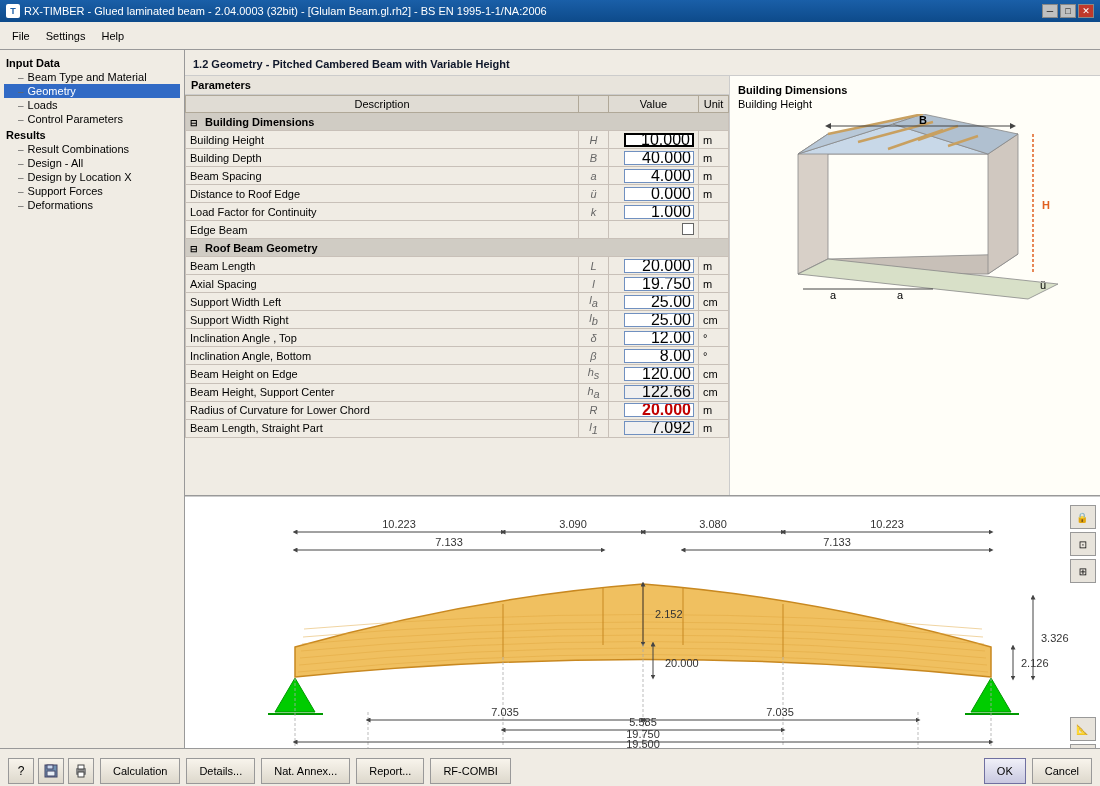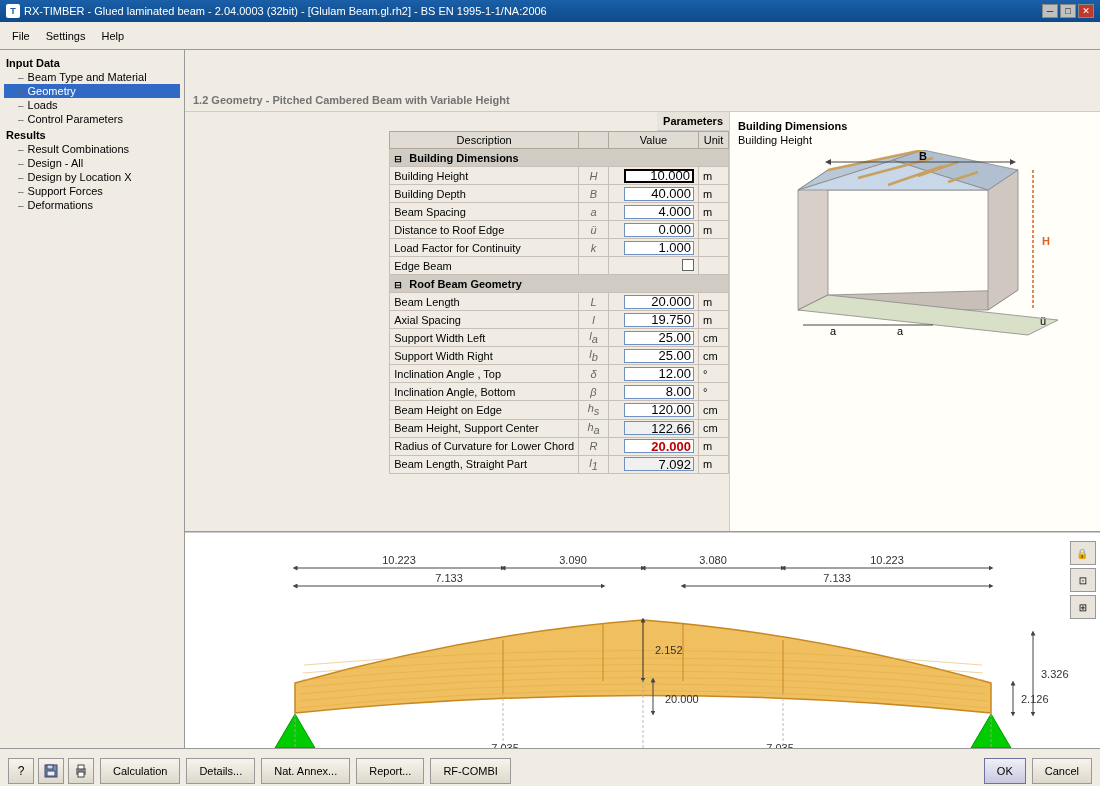--- a/index.html
+++ b/index.html
@@ -75,38 +75,36 @@
       overflow: hidden;
     }
     
     
     .content-header {
       background: #f0ece4;
       padding: 6px 8px 4px;
       border-bottom: 1px solid #ccc;
       font-size: 13px;
       font-weight: bold;
-      color: #737373;
-      margin-top: 36px;
+      color: #0f172a;
     }
     
     
     .top-panel {
       display: flex;
       flex: 0 0 420px;
       border-bottom: 1px solid #999;
     }
     
     
     .params-section {
       flex: 1;
       border-right: 1px solid #ccc;
       display: flex;
       flex-direction: column;
-      align-items: flex-end;
     }
     .params-header {
       background: #e8e4dc;
       padding: 3px 6px;
       font-weight: bold;
       font-size: 11px;
       border-bottom: 1px solid #ccc;
     }
     .params-table-wrap {
       overflow-y: auto;
@@ -135,21 +133,21 @@
     table.params tr.section-header td {
       background: #d0ccc4;
       font-weight: bold;
       padding: 2px 4px;
     }
     .value-input {
       border: 1px solid #7090c0;
       background: white;
       width: 70px;
       height: 14px;
-      font-size: 13px;
+      font-size: 16px;
       text-align: right;
       padding: 0 2px;
     }
     .value-input.highlighted { border: 2px solid #000; }
     .checkbox-cell { text-align: center; }
     .checkbox { width: 12px; height: 12px; border: 1px solid #666; background: white; display: inline-block; }
     .sym-col { width: 30px; text-align: center; color: #666; font-style: italic; }
     .val-col { width: 90px; text-align: right; }
     .unit-col { width: 30px; text-align: left; }
     

